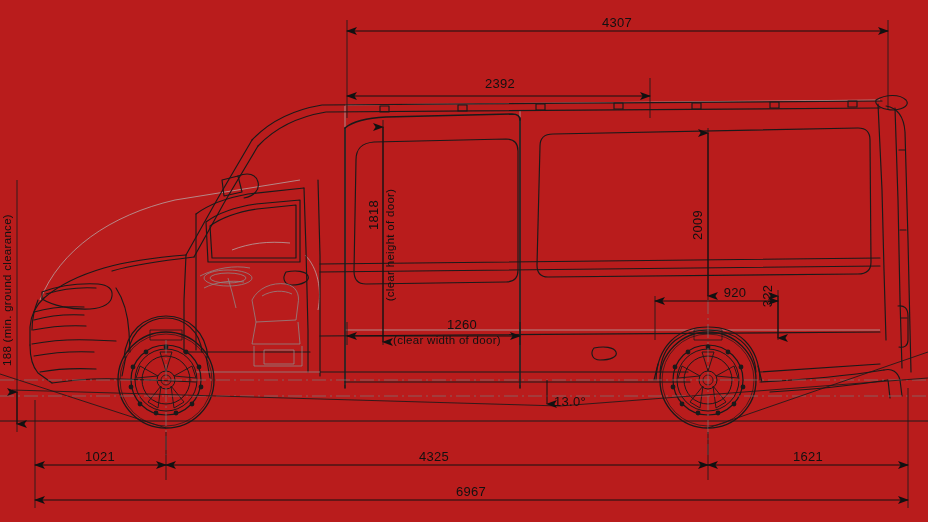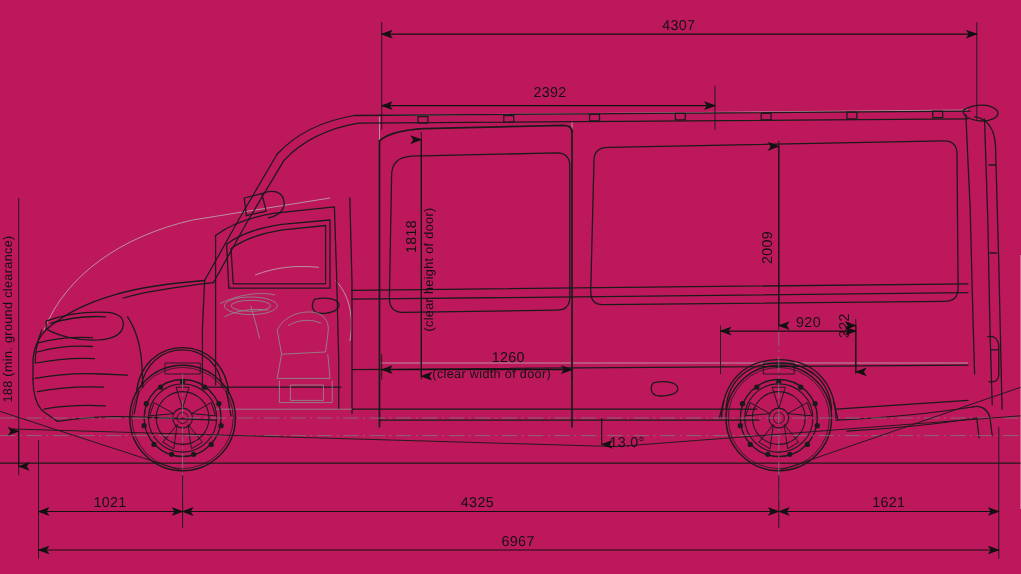--- a/index.html
+++ b/index.html
@@ -7,21 +7,21 @@
     padding: 0;
     background: #ffffff;
   }
   body {
     font-family: "Liberation Sans", sans-serif;
   }
   #sheet {
     position: relative;
     width: 928px;
     height: 522px;
-    background: #be185d;
+    background: #b91c1c;
     overflow: hidden;
   }
   #sheet svg {
     position: absolute;
     left: 0;
     top: 0;
   }
   .dimtext {
     font-family: "Liberation Sans", sans-serif;
     font-size: 13px;

